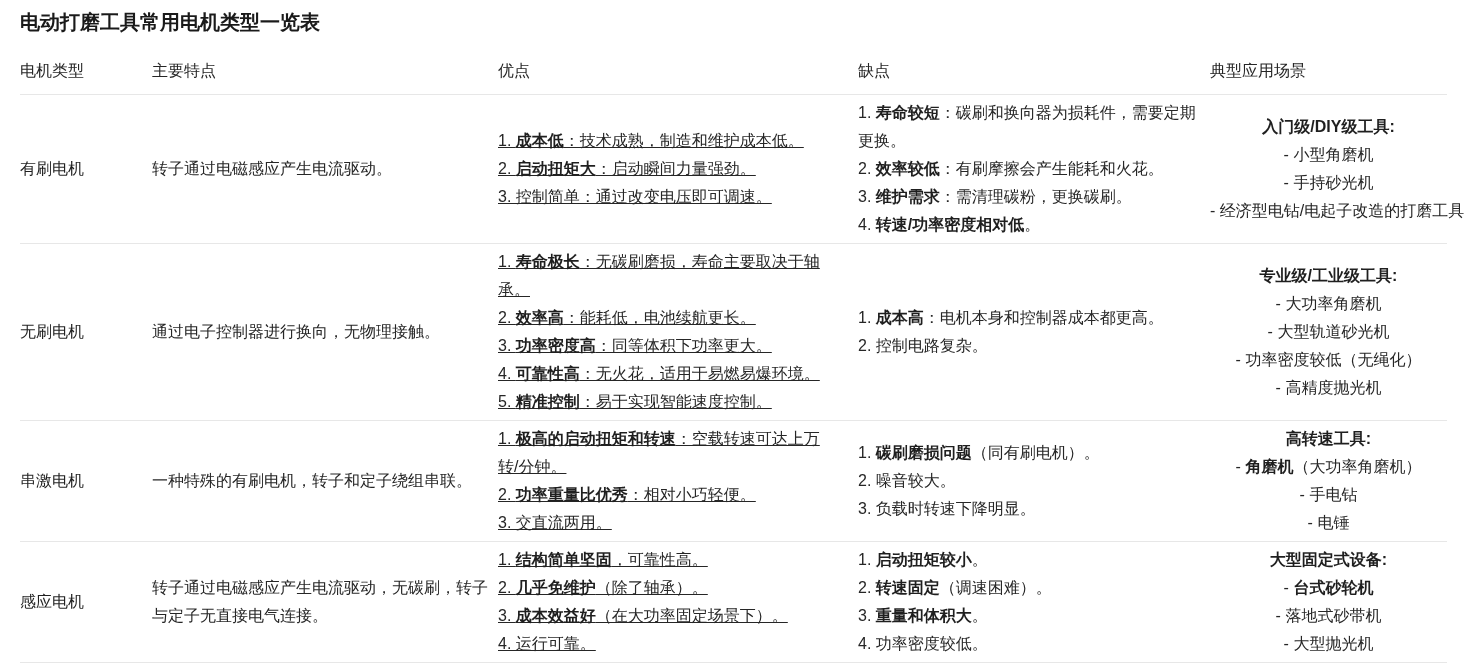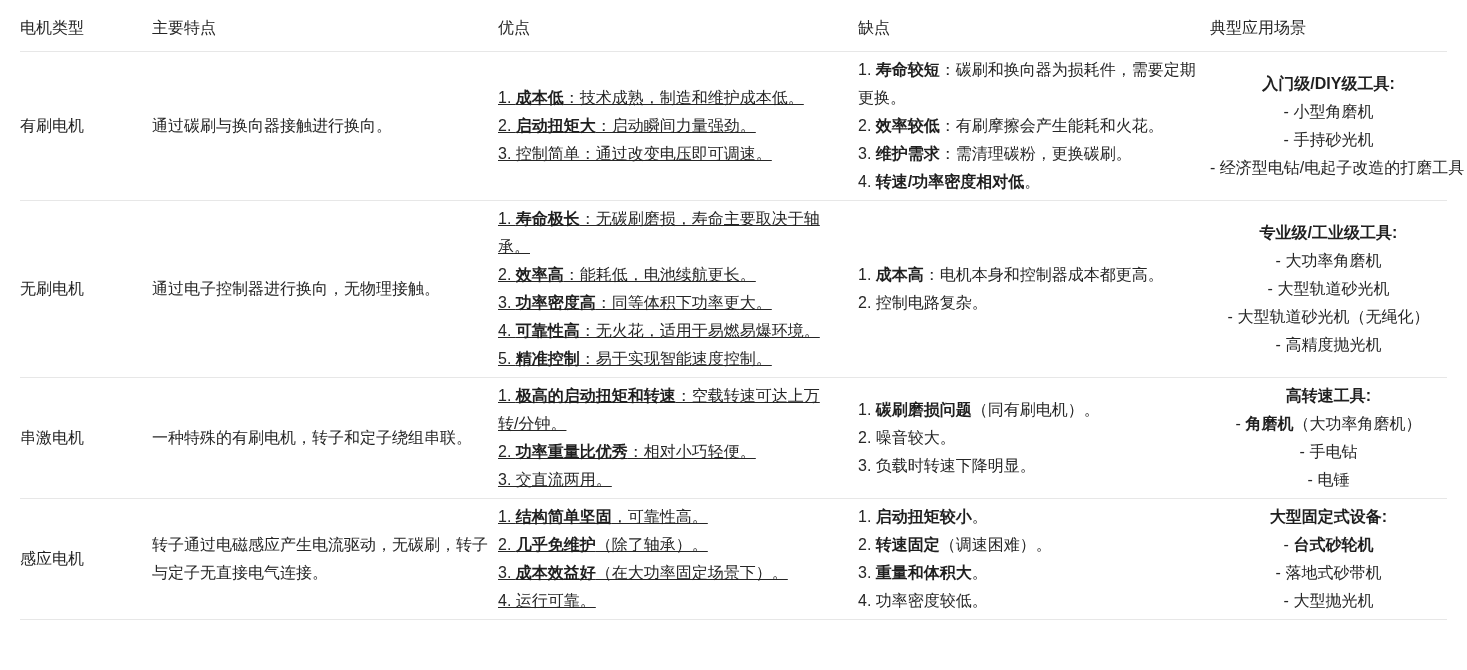--- a/index.html
+++ b/index.html
@@ -46,20 +46,21 @@
   td.c3{padding-right:32px;text-decoration:underline;}
   td.c4{padding-right:12px;}
   td.c5{white-space:nowrap;text-align:center;}
   .line{min-height:28px;}
   .b{font-weight:700;color:#1f1f1f;}
 </style>
 </head>
 <body>
 
 <div class="page">
+  <h1 class="page-title">电动打磨工具常用电机类型一览表</h1>
 
   <table class="motor-table">
     <colgroup>
       <col style="width:132px">
       <col style="width:346px">
       <col style="width:360px">
       <col style="width:352px">
       <col>
     </colgroup>
     <thead>
@@ -67,21 +68,21 @@
           <th>电机类型</th>
           <th>主要特点</th>
           <th>优点</th>
           <th>缺点</th>
           <th>典型应用场景</th>
         </tr>
     </thead>
     <tbody id="table-body">
         <tr>
           <td class="c1">有刷电机</td>
-          <td class="c2">通过碳刷与换向器接触进行换向。</td>
+          <td class="c2">转子通过电磁感应产生电流驱动。</td>
           <td class="c3">
             <div class="line"><span>1. </span><span class="b">成本低</span><span>：技术成熟，制造和维护成本低。</span></div>
             <div class="line"><span>2. </span><span class="b">启动扭矩大</span><span>：启动瞬间力量强劲。</span></div>
             <div class="line"><span>3. 控制简单：通过改变电压即可调速。</span></div>
           </td>
           <td class="c4">
             <div class="line"><span>1. </span><span class="b">寿命较短</span><span>：碳刷和换向器为损耗件，需要定期更换。</span></div>
             <div class="line"><span>2. </span><span class="b">效率较低</span><span>：有刷摩擦会产生能耗和火花。</span></div>
             <div class="line"><span>3. </span><span class="b">维护需求</span><span>：需清理碳粉，更换碳刷。</span></div>
             <div class="line"><span>4. </span><span class="b">转速/功率密度相对低</span><span>。</span></div>
@@ -104,21 +105,21 @@
             <div class="line"><span>5. </span><span class="b">精准控制</span><span>：易于实现智能速度控制。</span></div>
           </td>
           <td class="c4">
             <div class="line"><span>1. </span><span class="b">成本高</span><span>：电机本身和控制器成本都更高。</span></div>
             <div class="line"><span>2. 控制电路复杂。</span></div>
           </td>
           <td class="c5">
             <div class="line"><span class="b">专业级/工业级工具</span><span class="b">:</span></div>
             <div class="line"><span>- 大功率角磨机</span></div>
             <div class="line"><span>- 大型轨道砂光机</span></div>
-            <div class="line"><span>- 大型轨道砂光机（无绳化）</span></div>
+            <div class="line"><span>- 功率密度较低（无绳化）</span></div>
             <div class="line"><span>- 高精度抛光机</span></div>
           </td>
         </tr>
         <tr>
           <td class="c1">串激电机</td>
           <td class="c2">一种特殊的有刷电机，转子和定子绕组串联。</td>
           <td class="c3">
             <div class="line"><span>1. </span><span class="b">极高的启动扭矩和转速</span><span>：空载转速可达上万转/分钟。</span></div>
             <div class="line"><span>2. </span><span class="b">功率重量比优秀</span><span>：相对小巧轻便。</span></div>
             <div class="line"><span>3. 交直流两用。</span></div>

